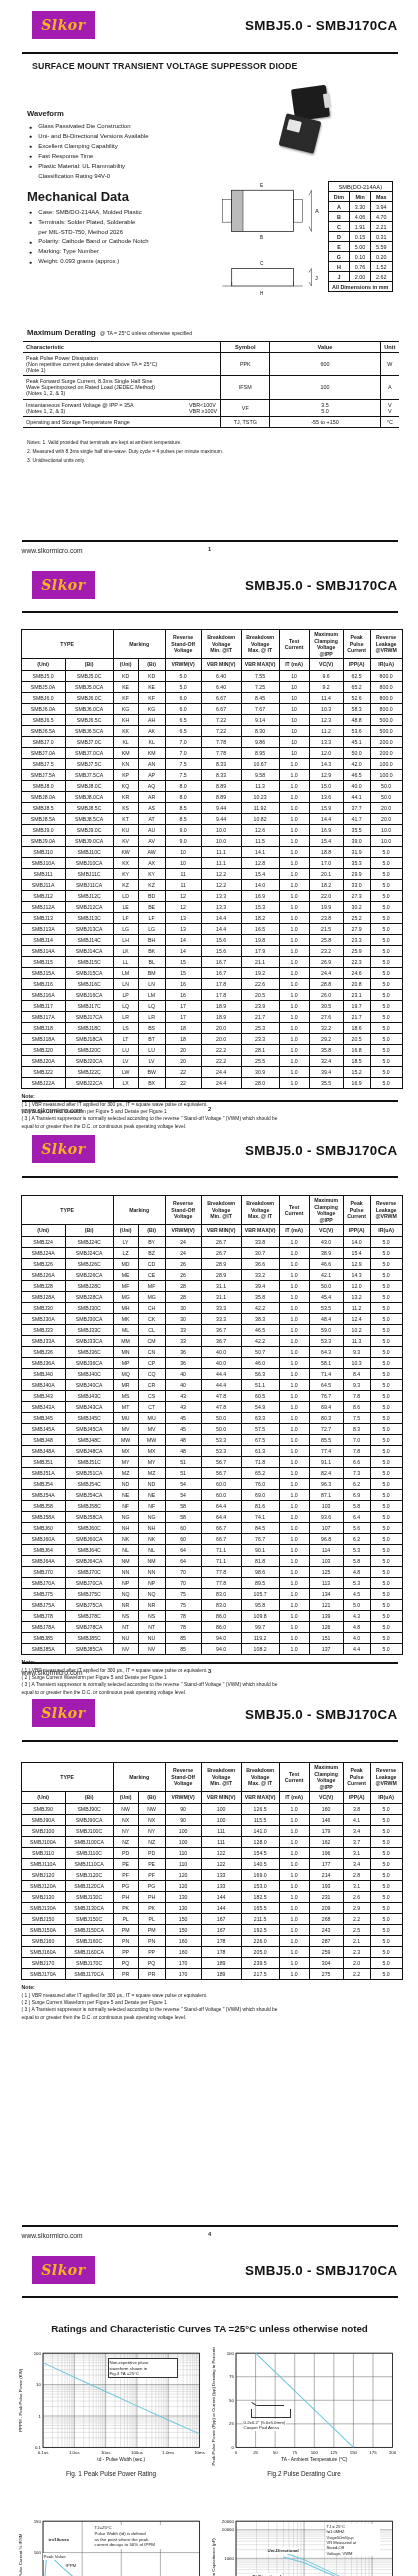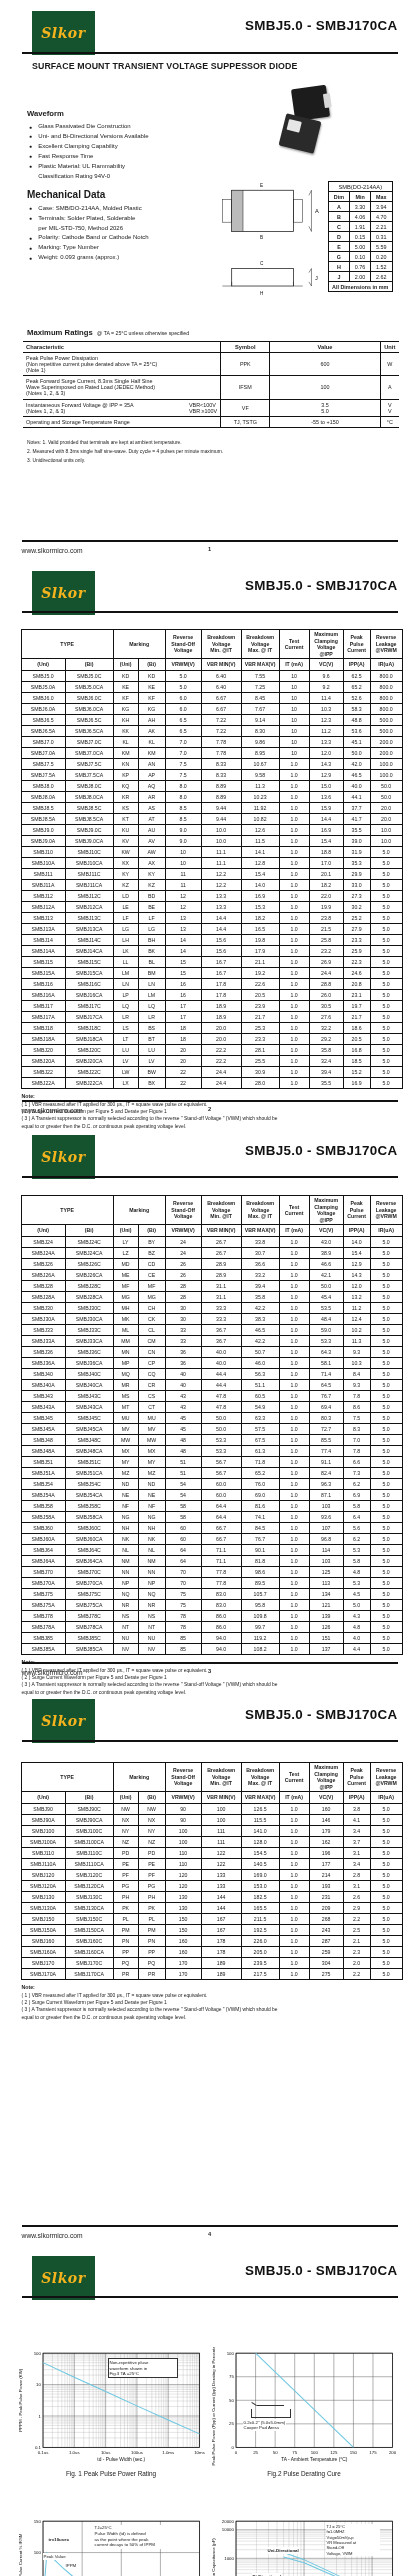--- a/index.html
+++ b/index.html
@@ -7,21 +7,21 @@
   .doc{position:relative;width:419px;height:2816px;background:#fff;overflow:hidden;}
   .page{position:absolute;left:0;width:419px;}
   .p1{top:0;height:564px;}
   .p2{top:564px;height:558px;}
   .p3{top:1122px;height:563px;}
   .p4{top:1685px;height:562px;}
   .p5{top:2246px;height:569px;}
 
   
   .hd{position:absolute;top:11.3px;left:21.6px;right:21.6px;height:40px;}
-  .logo{position:absolute;left:10.3px;top:0;width:63px;height:44px;background:#14532d;display:flex;align-items:center;justify-content:center;}
+  .logo{position:absolute;left:10.3px;top:0;width:63px;height:28px;background:#a21caf;display:flex;align-items:center;justify-content:center;}
   .logo span{font-family:"DejaVu Serif",serif;font-style:italic;font-weight:bold;font-size:14px;color:#f5b41e;letter-spacing:0.5px;}
   .part-range{position:absolute;right:0;top:7.2px;margin:0;font-size:13.4px;font-weight:bold;color:#111;letter-spacing:0.3px;}
   .hd-rule{position:absolute;top:52px;left:21.6px;width:376px;height:2.1px;background:#111;}
 
   
   .pagefoot{position:absolute;left:21.6px;width:376px;}
   .foot-rule{height:1.5px;background:#111;margin-bottom:4.1px;}
   .foot-url{font-size:6.7px;color:#222;}
   .foot-num{position:absolute;left:0;right:0;text-align:center;top:6.2px;font-size:5.7px;font-weight:bold;}
 
@@ -101,21 +101,21 @@
       <ul class="blist">
 
       <li><span class="bdot">●</span><span>Glass Passivated Die Construction</span></li>
           <li><span class="bdot">●</span><span>Uni- and Bi-Directional Versions Available</span></li>
           <li><span class="bdot">●</span><span>Excellent Clamping Capability</span></li>
           <li><span class="bdot">●</span><span>Fast Response Time</span></li>
           <li><span class="bdot">●</span><span>Plastic Material: UL Flammability
 Classification Rating 94V-0</span></li>
         </ul>
       <div class="mech-block">
-        <h3 class="sec-h" style="font-size:10px;">Mechanical Data</h3>
+        <h3 class="sec-h" style="font-size:13px;">Mechanical Data</h3>
         <ul class="blist">
 
         <li><span class="bdot">●</span><span>Case: SMB/DO-214AA, Molded Plastic</span></li>
             <li><span class="bdot">●</span><span>Terminals: Solder Plated, Solderable
 per MIL-STD-750, Method 2026</span></li>
             <li><span class="bdot">●</span><span>Polarity: Cathode Band or Cathode Notch</span></li>
             <li><span class="bdot">●</span><span>Marking: Type Number</span></li>
             <li><span class="bdot">●</span><span>Weight: 0.093 grams (approx.)</span></li>
           </ul>
       </div>
@@ -205,21 +205,21 @@
         </tr>
         </tbody>
       <tfoot>
           <tr>
             <td colspan="3" style="font-weight:bold">All Dimensions in mm</td>
           </tr>
         </tfoot>
     </table>
 
     <div class="mr-title">
-      <span>Maximum Ratings</span>&nbsp;
+      <span>Maximum Derating</span>&nbsp;
       <small>@ TA = 25°C unless otherwise specified</small>
     </div>
     <table class="mr">
       <tbody>
           <tr>
         <th>Characteristic</th>
         <th class="c">Symbol</th>
         <th class="c">Value</th>
         <th class="c">Unit</th>
       </tr>
@@ -1717,20 +1717,21 @@
 
   <section class="page p5">
     <div class="hd" style="top:10.3px;">
       <div class="logo">
           <span>Slkor</span>
         </div>
       <h1 class="part-range">SMBJ5.0 - SMBJ170CA</h1>
     </div>
     <div class="hd-rule" style="top:50px;"></div>
 
+    <div class="p5-title">Ratings and Characteristic Curves TA  =25°C unless otherwise noted</div>
 
     <div class="figgrid">
       <div class="fig">
         <div class="chart-mount"><svg width="191" height="121" viewBox="0 0 370 235">
               <rect x="52" y="12" width="304" height="183" fill="#fff" stroke="none"></rect>
               <line x1="70.30262373637007" y1="12" x2="70.30262373637007" y2="195" stroke="#9a9a9a" stroke-width="0.5"></line>
               <line x1="81.00897228695548" y1="12" x2="81.00897228695548" y2="195" stroke="#9a9a9a" stroke-width="0.5"></line>
               <line x1="88.60524747274012" y1="12" x2="88.60524747274012" y2="195" stroke="#9a9a9a" stroke-width="0.5"></line>
               <line x1="94.49737626362995" y1="12" x2="94.49737626362995" y2="195" stroke="#9a9a9a" stroke-width="0.5"></line>
               <line x1="99.31159602332554" y1="12" x2="99.31159602332554" y2="195" stroke="#9a9a9a" stroke-width="0.5"></line>

